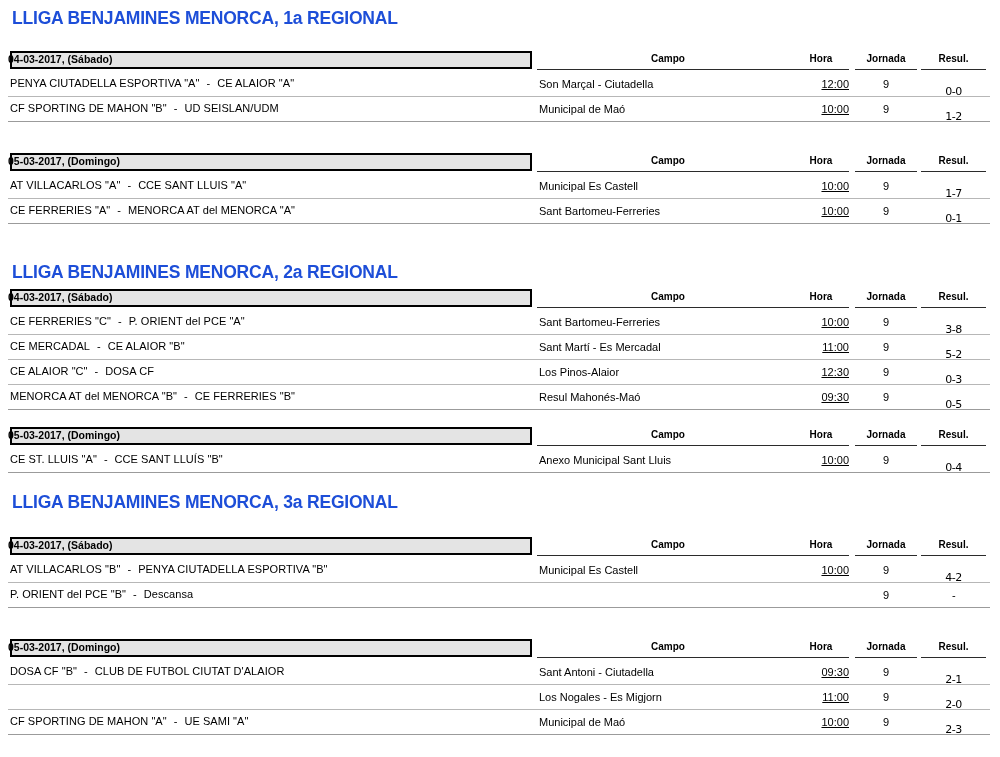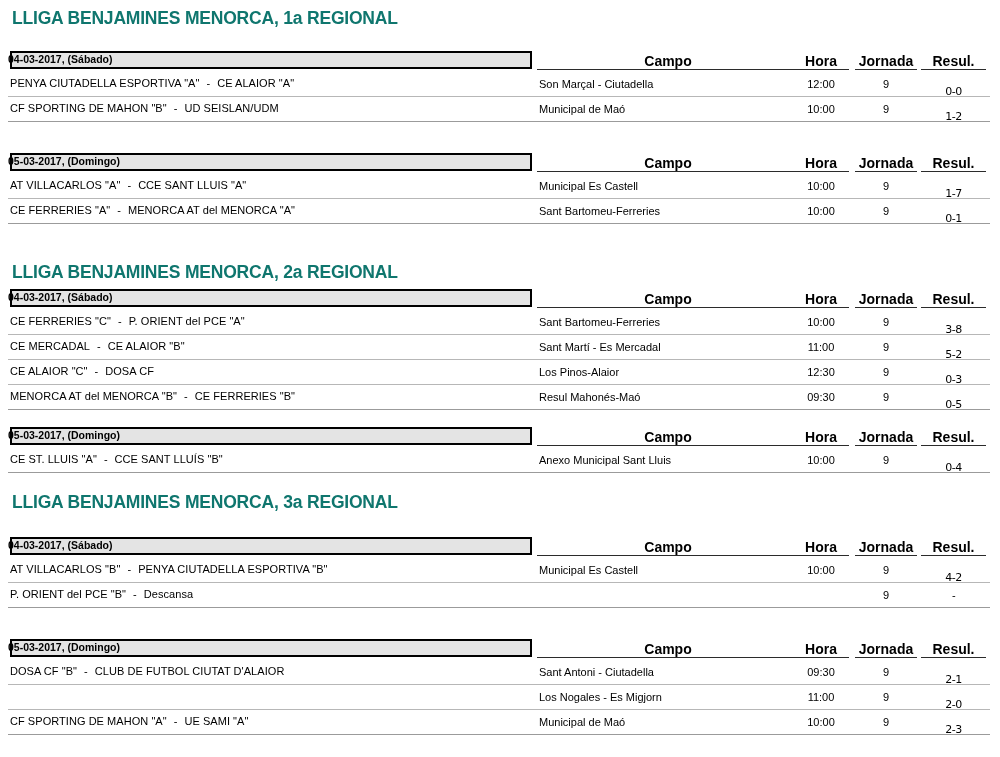--- a/index.html
+++ b/index.html
@@ -18,21 +18,21 @@
     position: relative;
     width: 1000px;
     height: 757px;
   }
 
   
   .league-title {
     font-size: 17.5px;
     font-weight: bold;
     letter-spacing: -0.2px;
-    color: #0f766e;
+    color: #1d4ed8;
     padding: 0 0 0 12px;
     white-space: nowrap;
   }
 
   
   .block {
     position: relative;
     width: 1000px;
   }
 
@@ -63,21 +63,21 @@
     top: 3px;
     font-size: 10.5px;
     font-weight: bold;
     color: #000;
     white-space: nowrap;
   }
 
   .col-head {
     position: absolute;
     top: 3px;
-    font-size: 14px;
+    font-size: 10px;
     font-weight: bold;
     text-align: center;
     color: #000;
     white-space: nowrap;
   }
   .rule {
     position: absolute;
     top: 19px;
     height: 0;
     border-top: 1.4px solid #2b2b2b;
@@ -114,22 +114,23 @@
   }
   .cell-campo {
     left: 531px;
     top: 6px;
     font-size: 10.5px;
   }
   .cell-hora {
     left: 785px;
     width: 56px;
     top: 6px;
-    text-align: center;
+    text-align: right;
     font-size: 10.5px;
+    text-decoration: underline;
   }
   .cell-jorn {
     left: 847px;
     width: 62px;
     top: 6px;
     text-align: center;
     font-size: 10.5px;
   }
   .cell-resul {
     left: 913px;

